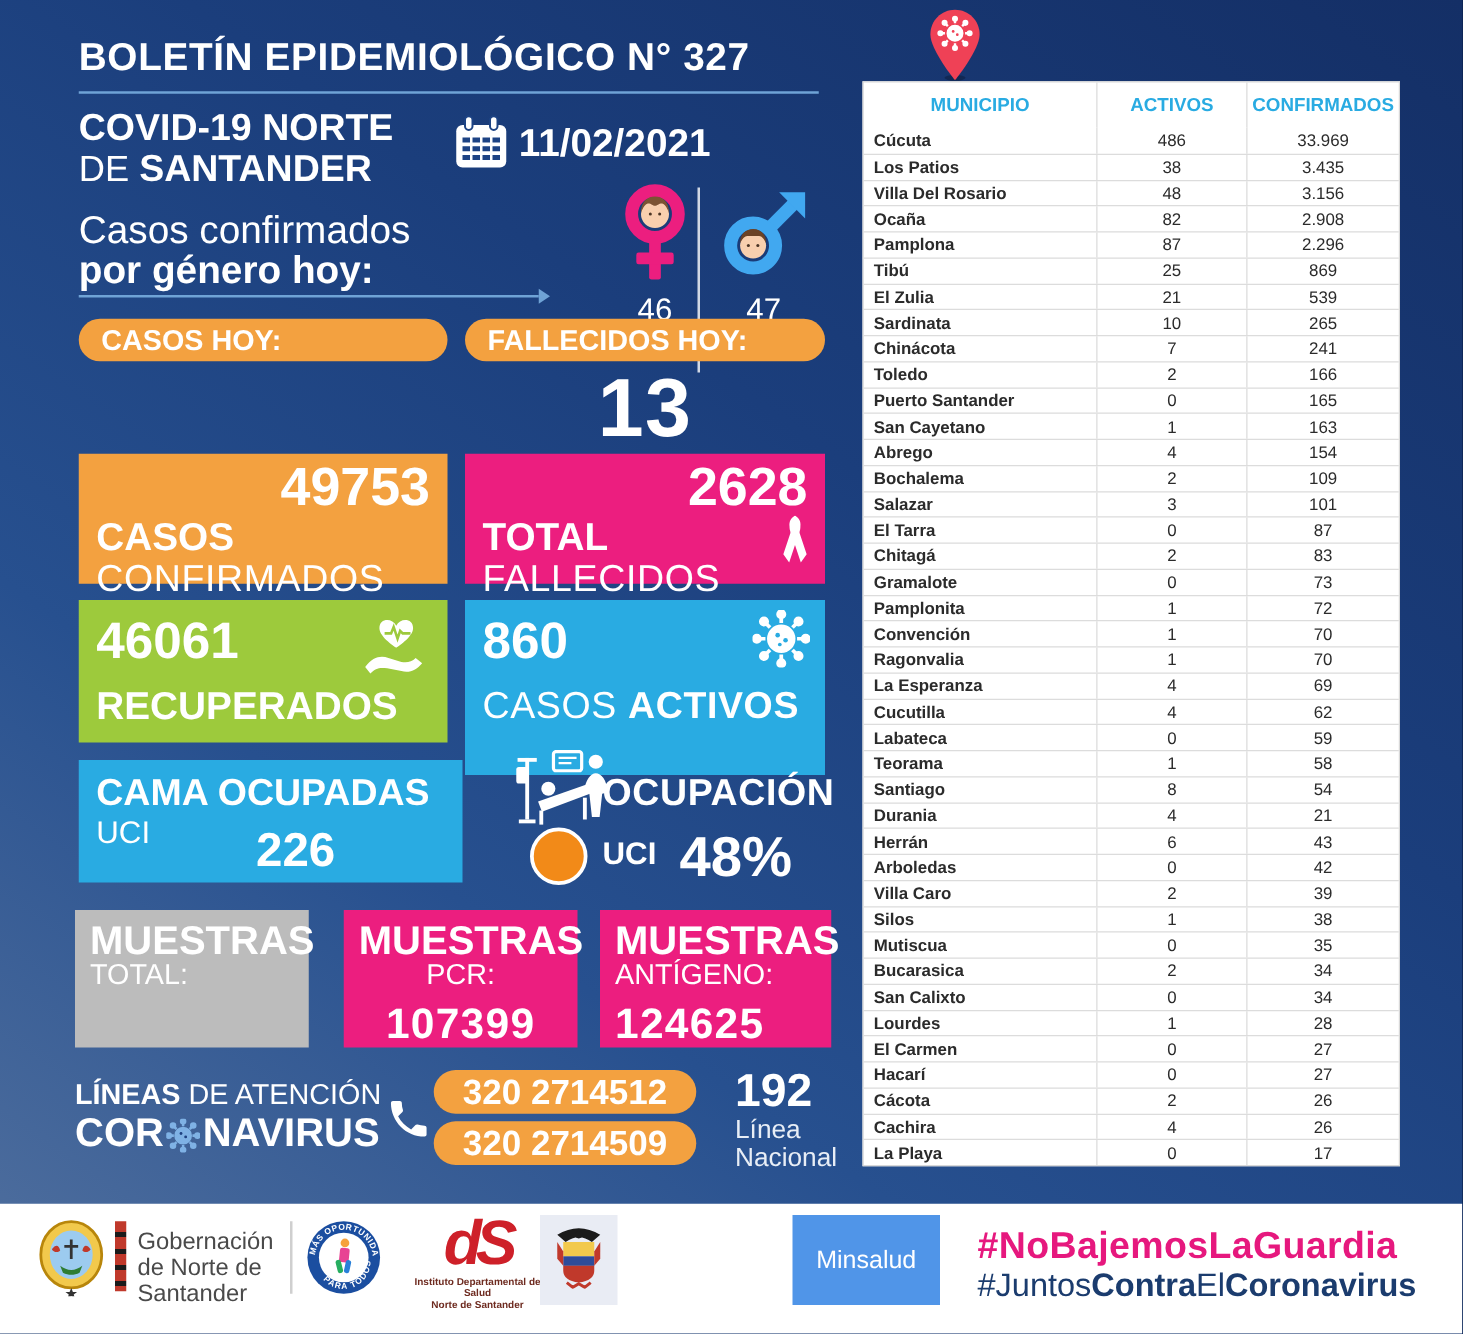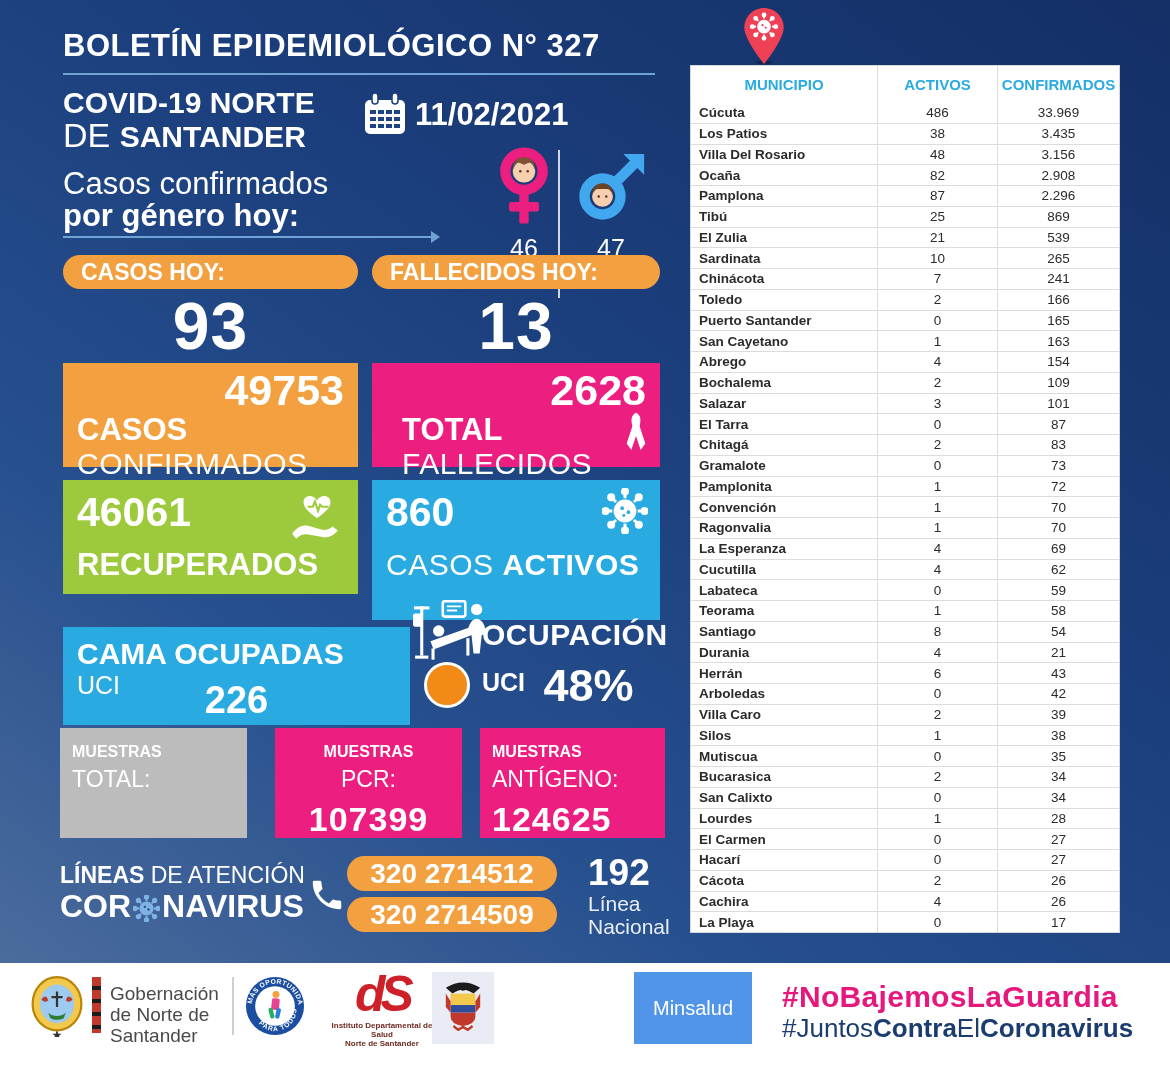--- a/index.html
+++ b/index.html
@@ -5,51 +5,51 @@
   html,body{margin:0;padding:0;background:#0d2250;}
   *{box-sizing:border-box;font-family:"Liberation Sans",sans-serif;}
   .poster{position:relative;width:1170px;height:1067px;overflow:hidden;
     background:linear-gradient(215deg,#142F66 0%,#1B3E7C 38%,#27508F 68%,#52719F 100%);}
   .abs{position:absolute;}
   .b{font-weight:bold;}
   
   .title{font-size:31px;font-weight:bold;color:#fff;letter-spacing:.5px;}
   .rule{height:2px;background:#6FA3D6;}
   .h2{font-size:30px;font-weight:bold;color:#fff;line-height:33px;}
-  .h2 .light{font-weight:normal;font-size:34px;}
+  .h2 .light{font-weight:normal;font-size:29px;}
   .date{font-size:31px;font-weight:bold;color:#fff;}
   .gh1{font-size:31px;font-weight:300;color:#fff;}
   .gh2{font-size:31px;font-weight:bold;color:#fff;}
   .arrowline{height:2px;background:#6FA3D6;}
   .arrowhead{width:0;height:0;border-left:9px solid #6FA3D6;border-top:6px solid transparent;border-bottom:6px solid transparent;}
   .gcount{font-size:25px;color:#fff;text-align:center;}
   .gdivider{width:2px;background:rgba(255,255,255,.8);}
   
   .pill{background:#F3A140;border-radius:18px;color:#fff;font-weight:bold;font-size:23px;line-height:34px;padding-left:18px;}
   .bignum{font-size:66px;font-weight:bold;color:#fff;text-align:center;letter-spacing:1px;}
   .box{color:#fff;}
   .box-orange{background:#F3A140;}
-  .box-pink{background:#EC1E7F;padding-left:16px;}
+  .box-pink{background:#EC1E7F;}
   .box-green{background:#9DCA3C;}
   .box-blue{background:#29ABE2;}
   .box-gray{background:#BCBCBC;}
   .box .topval{font-size:43px;font-weight:bold;text-align:right;padding:4px 14px 0 0;line-height:46px;}
   .box .l1{font-size:31px;font-weight:bold;padding-left:14px;line-height:34px;}
   .box .l2{font-size:30px;font-weight:normal;padding-left:14px;line-height:34px;letter-spacing:.5px;}
   .box .leftval{font-size:41px;font-weight:bold;padding:10px 0 0 14px;line-height:44px;}
   .cama1{font-size:30px;font-weight:bold;color:#fff;padding:10px 0 0 14px;}
   .cama2{font-size:25px;color:#fff;padding-left:14px;}
   .cama3{font-size:38px;font-weight:bold;color:#fff;}
   .ocu1{font-size:30px;font-weight:bold;color:#fff;letter-spacing:.5px;}
   .ocu2{font-size:25px;font-weight:bold;color:#fff;}
   .ocu3{font-size:45px;font-weight:bold;color:#fff;margin-top:16px;}
   .ocircle{width:46px;height:46px;border-radius:50%;background:#F28A18;border:3px solid #fff;}
   
   .mbox{color:#fff;padding:10px 12px;}
-  .mbox .t{font-size:16px;font-weight:bold;line-height:28px;}
+  .mbox .t{font-size:32px;font-weight:bold;line-height:28px;}
   .mbox .s{font-size:23px;line-height:27px;}
   .mbox .v{font-size:34px;font-weight:bold;line-height:40px;margin-top:6px;letter-spacing:1px;}
   .mcenter{text-align:center;}
   
   .lh{font-size:23px;color:#fff;}
   .brand{font-size:32px;font-weight:bold;color:#fff;display:flex;align-items:center;gap:2px;}
   .ppill{background:#F3A140;border-radius:18px;color:#fff;font-weight:bold;font-size:28px;text-align:center;line-height:35px;}
   .n192{font-size:37px;font-weight:bold;color:#fff;}
   .nlab{font-size:21px;color:#E8EEF6;line-height:23px;}
   
@@ -140,21 +140,20 @@
       <circle cx="28" cy="47" r="11" fill="#F8CFAE"></circle>
       <path d="M17 45c0-8 5-12 11-12s11 4 11 12c-2-4-4-6-6-6h-10c-2 0-4 2-6 6z" fill="#6B4326"></path>
       <circle cx="24" cy="47" r="1.3" fill="#4a3424"></circle>
         <circle cx="32" cy="47" r="1.3" fill="#4a3424"></circle>
     </svg>
   </div>
   <div class="abs gcount" style="left:584px;top:234px;width:54px;">47</div>
 
   <div class="abs pill" style="left:372px;top:255px;width:288px;height:34px;">FALLECIDOS HOY:</div>
   <div class="abs pill" style="left:63px;top:255px;width:295px;height:34px;">CASOS HOY:</div>
-  <div class="abs bignum" style="left:63px;top:288px;width:295px;">93</div>
   <div class="abs bignum" style="left:372px;top:288px;width:288px;">13</div>
 
   <div class="abs box box-orange" style="left:63px;top:363px;width:295px;height:104px;">
     <div class="topval">49753</div>
     <div class="l1">CASOS</div>
     <div class="l2">CONFIRMADOS</div>
   </div>
   <div class="abs box box-pink" style="left:372px;top:363px;width:288px;height:104px;">
     <div class="topval">2628</div>
     <div class="l1">TOTAL</div>
@@ -206,21 +205,21 @@
         </g>
         <g fill="#29ABE2">
             <circle cx="-2.5" cy="-2.5" r="1.6"></circle>
             <circle cx="3" cy="1" r="1.6"></circle>
             <circle cx="-1" cy="4" r="1.3"></circle>
           </g>
       </svg>
     </div>
   </div>
 
-  <div class="abs box box-blue" style="left:63px;top:608px;width:347px;height:98px;margin-top:19px;">
+  <div class="abs box box-blue" style="left:63px;top:608px;width:307px;height:98px;">
     <div class="cama1">CAMA OCUPADAS</div>
     <div class="cama2">UCI</div>
     <div class="abs cama3" style="left:0;top:52px;width:347px;text-align:center;">226</div>
   </div>
 
   <div class="abs" style="left:412px;top:600px;width:80px;height:64px;">
     <svg viewBox="0 0 78 62" width="80" height="64">
       <g fill="#fff">
         <rect x="8" y="6" width="3" height="48"></rect>
           <rect x="2" y="6" width="15" height="3"></rect>

